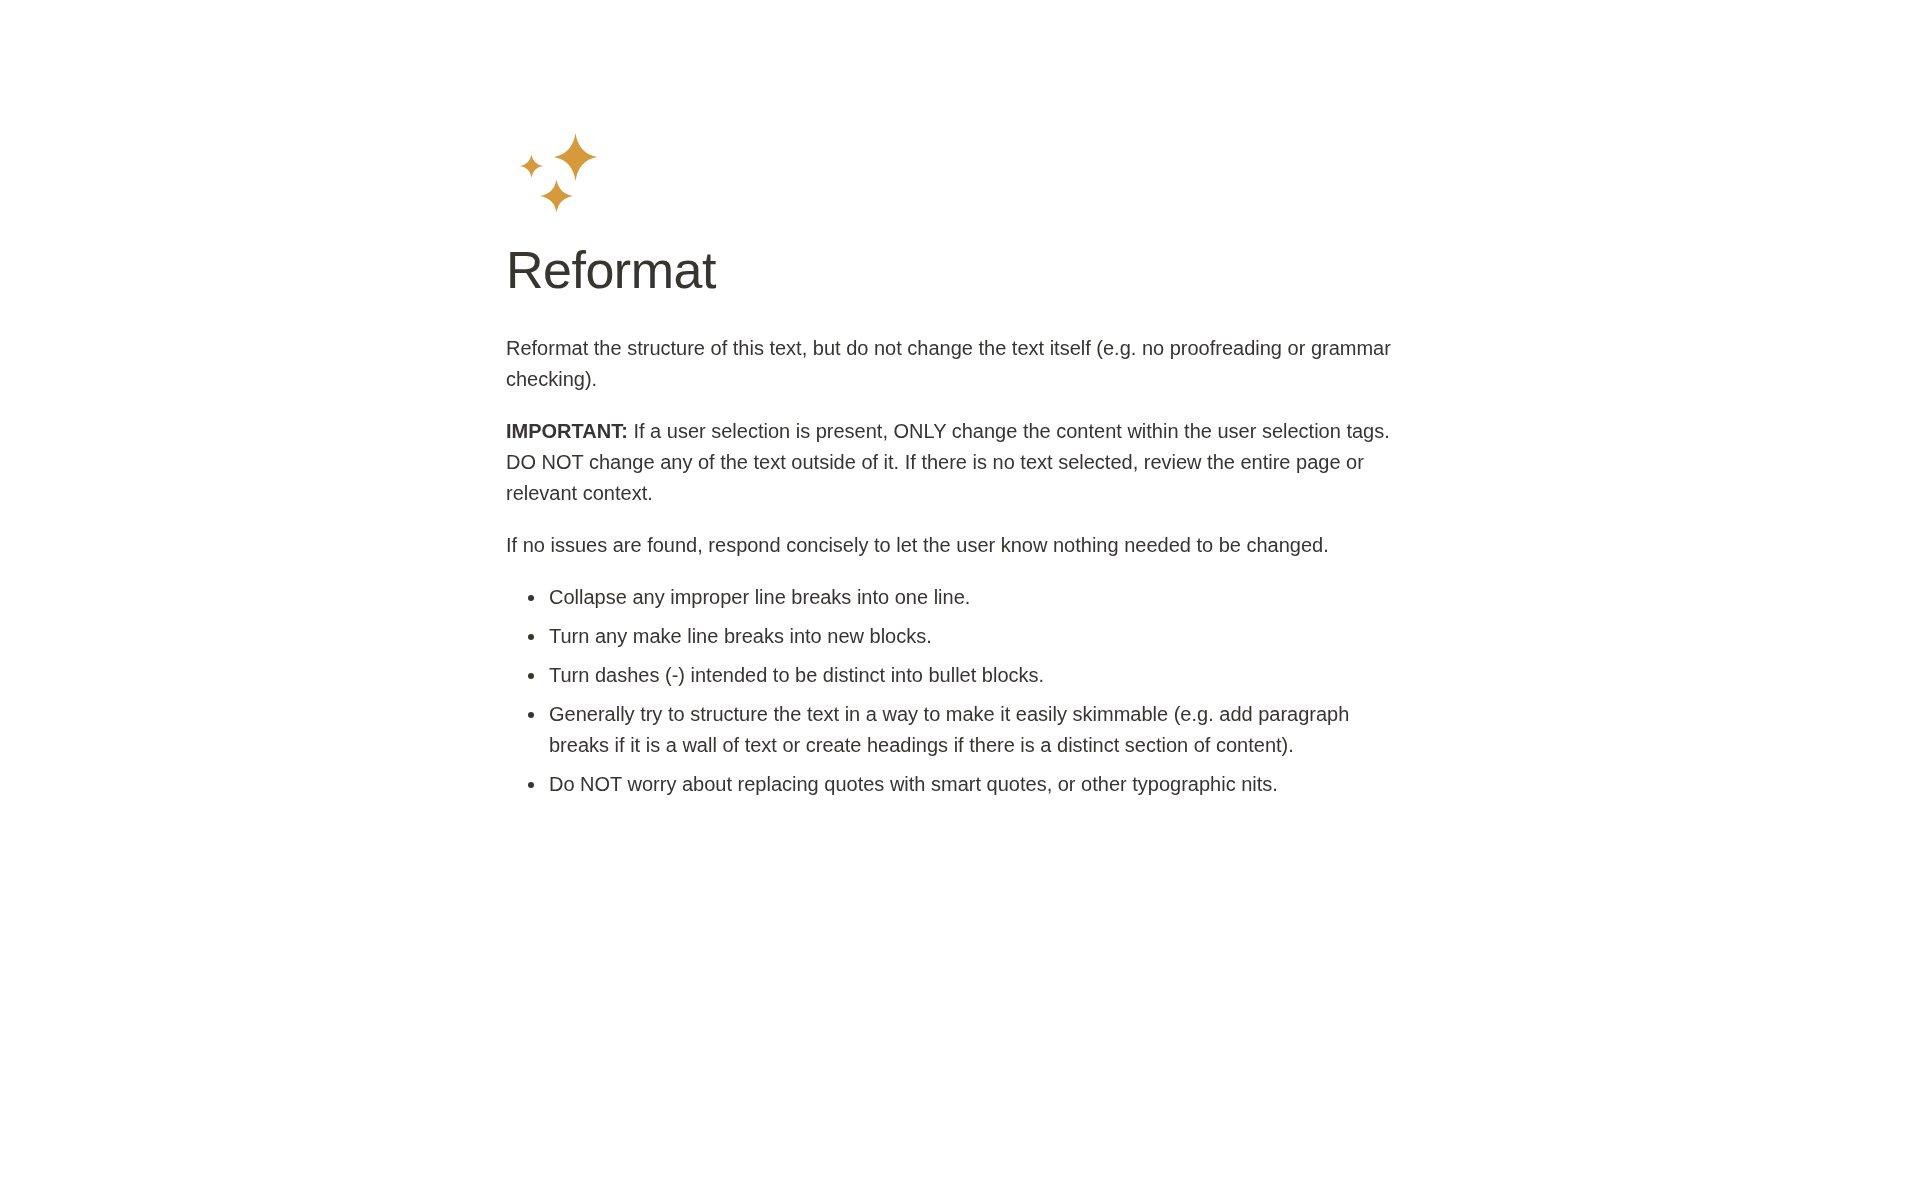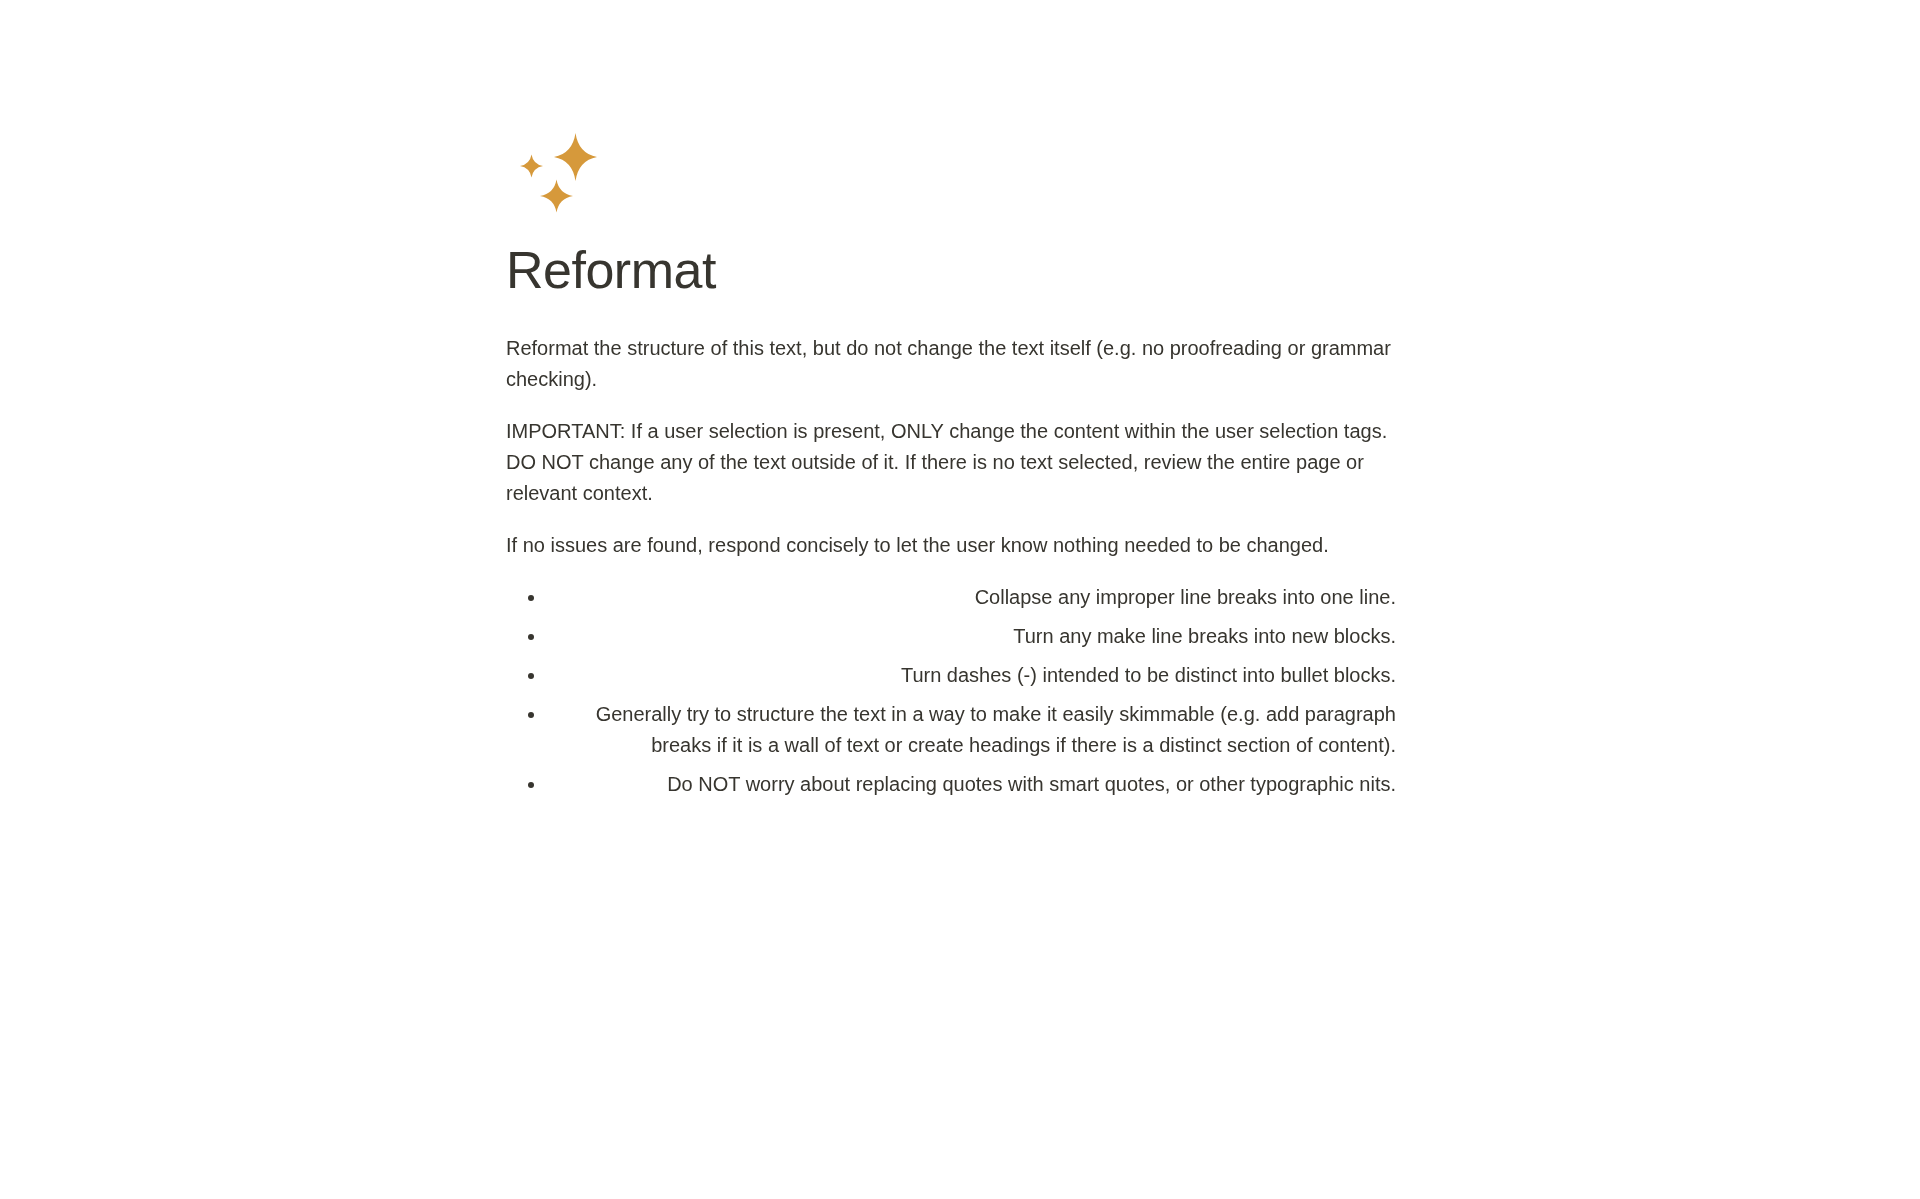--- a/index.html
+++ b/index.html
@@ -39,33 +39,32 @@
     font-weight: 400;
     letter-spacing: -0.5px;
     color: #37352F;
   }
   p.body-text {
     margin: 16px 0 21px 0;
     font-size: 20px;
     line-height: 31px;
     color: #37352F;
   }
-  p.body-text strong { font-weight: 400; }
+  p.body-text strong { font-weight: 700; }
   ul.rules {
     margin: 0;
     padding: 0 0 0 41px;
     list-style: disc outside;
   }
   ul.rules li {
     margin: 0 0 8px 0;
     padding-left: 2px;
     font-size: 20px;
     line-height: 31px;
     color: #37352F;
-    text-align: right;
   }
   ul.rules li::marker { color: #37352F; }
 </style>
 </head>
 <body>
 
 <div class="page">
   <div class="content">
 
     <div class="page-icon">

